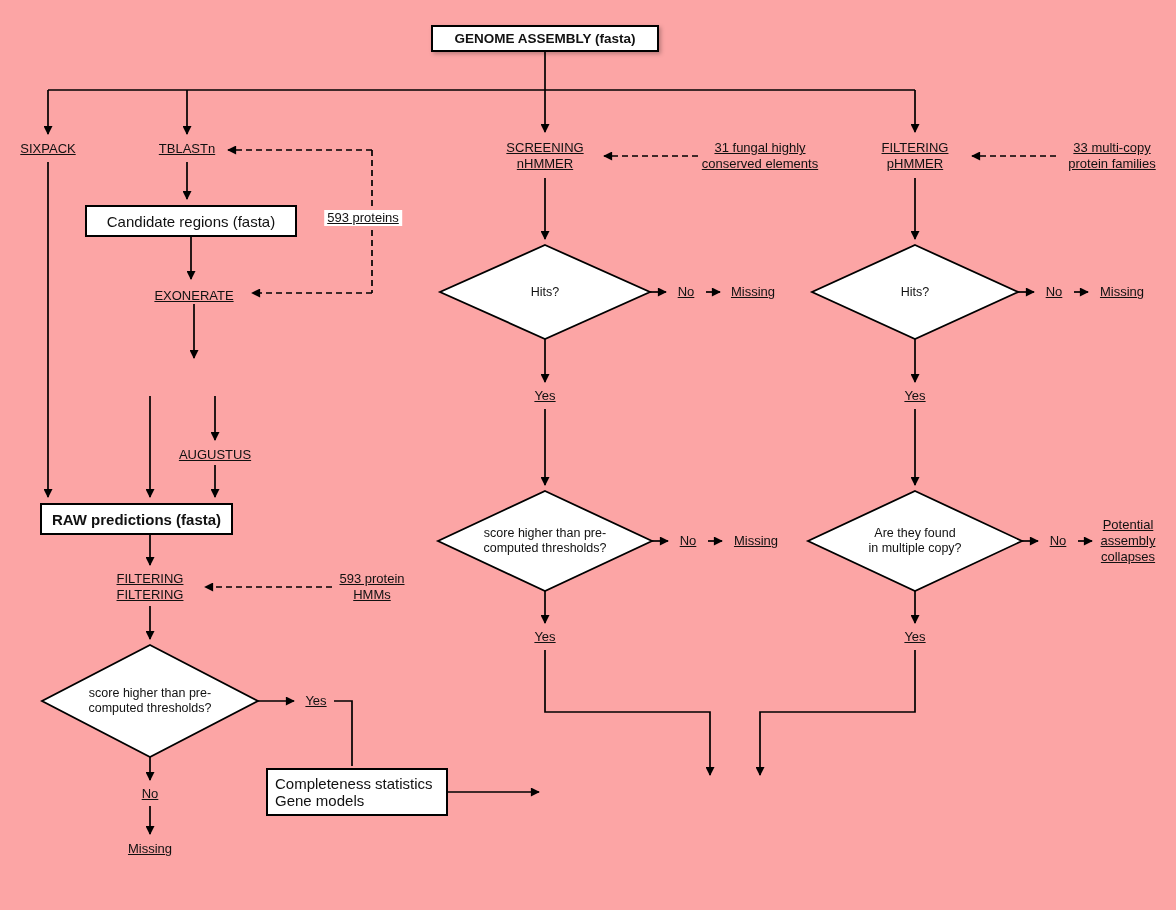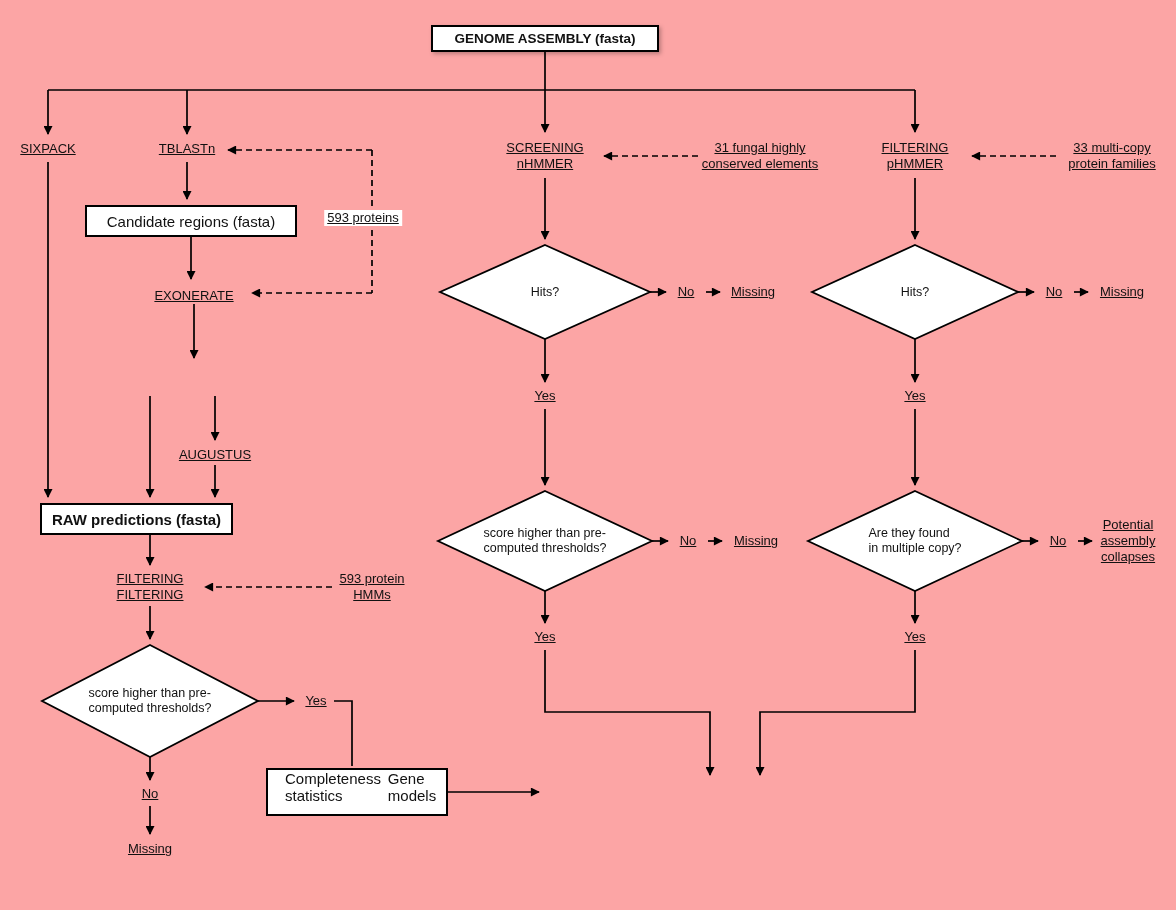--- a/index.html
+++ b/index.html
@@ -4,29 +4,29 @@
 <style>
   html,body { margin:0; padding:0; background:#ffffff; }
   .canvas {
     position:relative; width:1176px; height:910px; background:#fca5a5;
     font-family:"Liberation Sans","DejaVu Sans",sans-serif; color:#111;
     overflow:hidden;
   }
   .layer { position:absolute; left:0; top:0; }
   .cl { position:absolute; transform:translateX(-50%); text-align:center;
         font-size:13px; line-height:16px; white-space:nowrap;text-decoration:underline; }
-  .ctr { position:absolute; transform:translate(-50%,-50%); 
+  .ctr { position:absolute; transform:translate(-50%,-50%); text-align:center;
          font-size:12.5px; line-height:15px; white-space:nowrap; }
   .box { position:absolute; background:#fff; border:2px solid #000;
          display:flex; align-items:center; justify-content:center;
          font-size:15px; box-sizing:border-box; }
   .box.title { font-weight:bold; font-size:13.5px; box-shadow:2px 2px 4px rgba(0,0,0,0.25); }
   .box.thin { border:1.3px solid #333; }
-  .box.leftalign { flex-direction:row; align-items:flex-start;
-                   justify-content:center; padding-left:17px; line-height:17px; }
+  .box.leftalign { flex-direction:column; align-items:flex-start;
+                   justify-content:center; padding-left:7px; line-height:17px; }
   .notebg { background:#fff; padding:0 3px; }
 </style>
 </head>
 <body>
 
 <div class="canvas">
 
   <svg class="layer" width="1176" height="910" viewBox="0 0 1176 910">
     <defs>
       <marker id="ah" viewBox="0 0 10 10" refX="9" refY="5" markerWidth="10" markerHeight="9" markerUnits="userSpaceOnUse" orient="auto-start-reverse">

